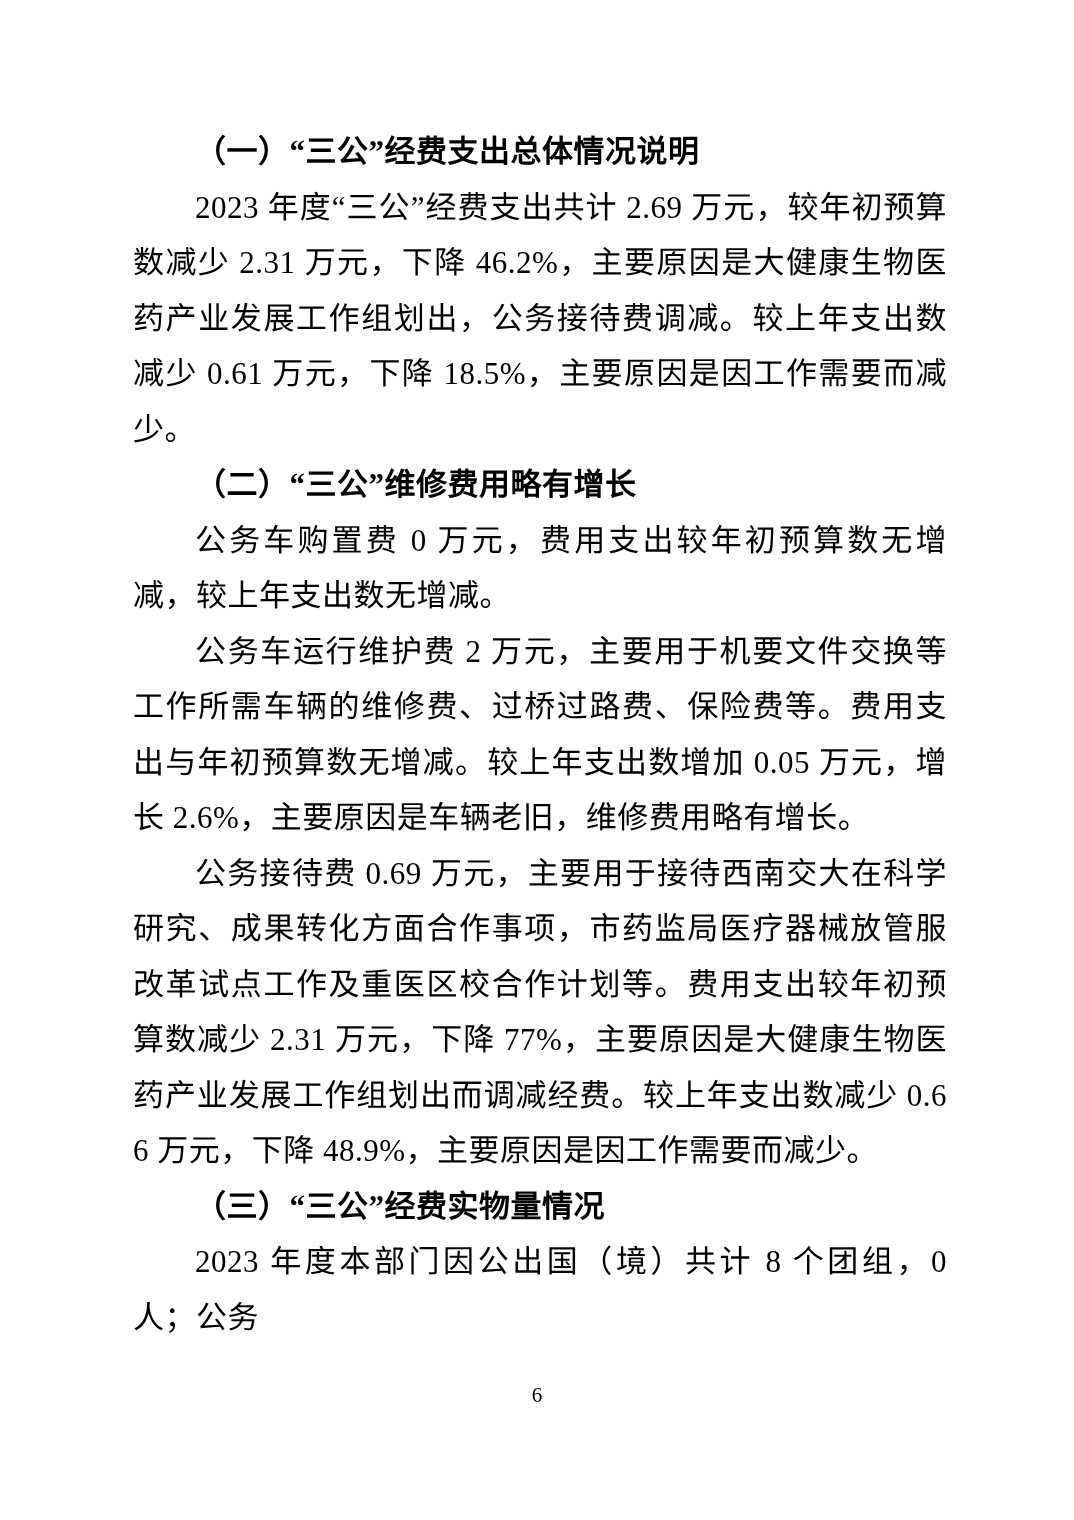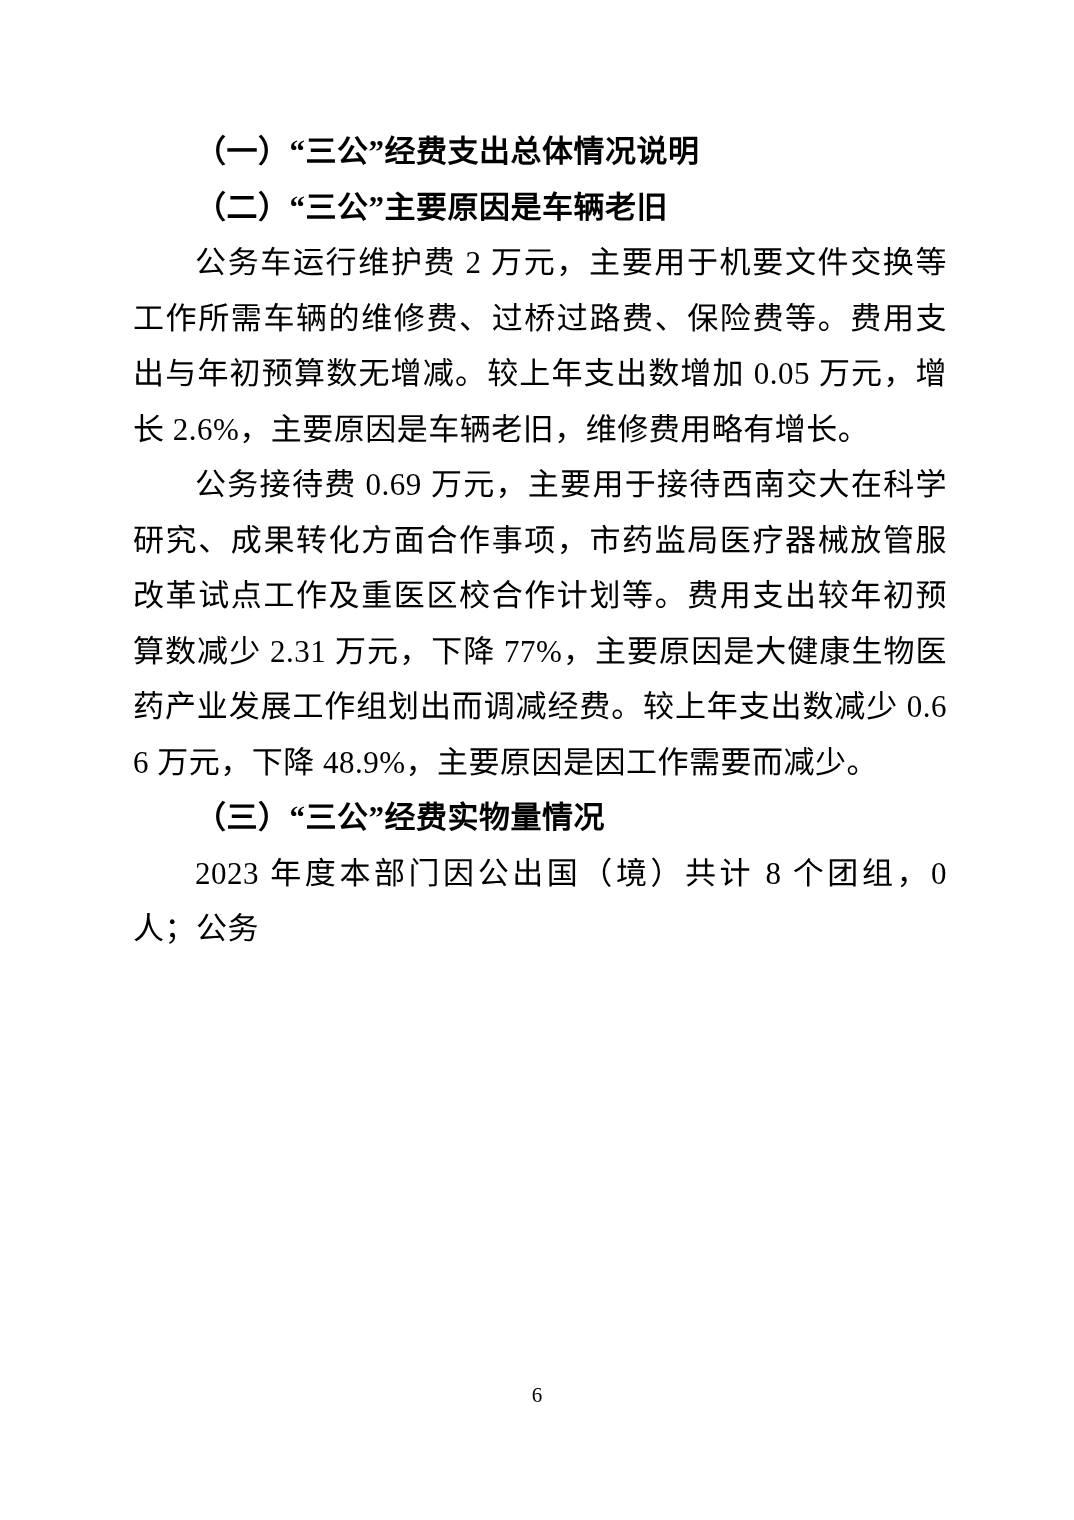--- a/index.html
+++ b/index.html
@@ -46,21 +46,23 @@
     font-size: 21px;
     line-height: 30px;
   }
 </style>
 </head>
 <body>
 
 <div class="page">
   <div class="content">
     <p class="block heading">（一）“三公”经费支出总体情况说明</p>
-    <p class="block heading">（二）“三公”主要原因是车辆老旧</p>
+    <p class="block">2023 年度“三公”经费支出共计 2.69 万元，较年初预算数减少 2.31 万元，下降 46.2%，主要原因是大健康生物医药产业发展工作组划出，公务接待费调减。较上年支出数减少 0.61 万元，下降 18.5%，主要原因是因工作需要而减少。</p>
+    <p class="block heading">（二）“三公”维修费用略有增长</p>
+    <p class="block">公务车购置费 0 万元，费用支出较年初预算数无增减，较上年支出数无增减。</p>
     <p class="block">公务车运行维护费 2 万元，主要用于机要文件交换等工作所需车辆的维修费、过桥过路费、保险费等。费用支出与年初预算数无增减。较上年支出数增加 0.05 万元，增长 2.6%，主要原因是车辆老旧，维修费用略有增长。</p>
     <p class="block">公务接待费 0.69 万元，主要用于接待西南交大在科学研究、成果转化方面合作事项，市药监局医疗器械放管服改革试点工作及重医区校合作计划等。费用支出较年初预算数减少 2.31 万元，下降 77%，主要原因是大健康生物医药产业发展工作组划出而调减经费。较上年支出数减少 0.66 万元，下降 48.9%，主要原因是因工作需要而减少。</p>
     <p class="block heading">（三）“三公”经费实物量情况</p>
     <p class="block">2023 年度本部门因公出国（境）共计 8 个团组，0 人；公务</p>
   </div>
 
   <div class="page-number">6</div>
 </div>
 
 </body></html>

